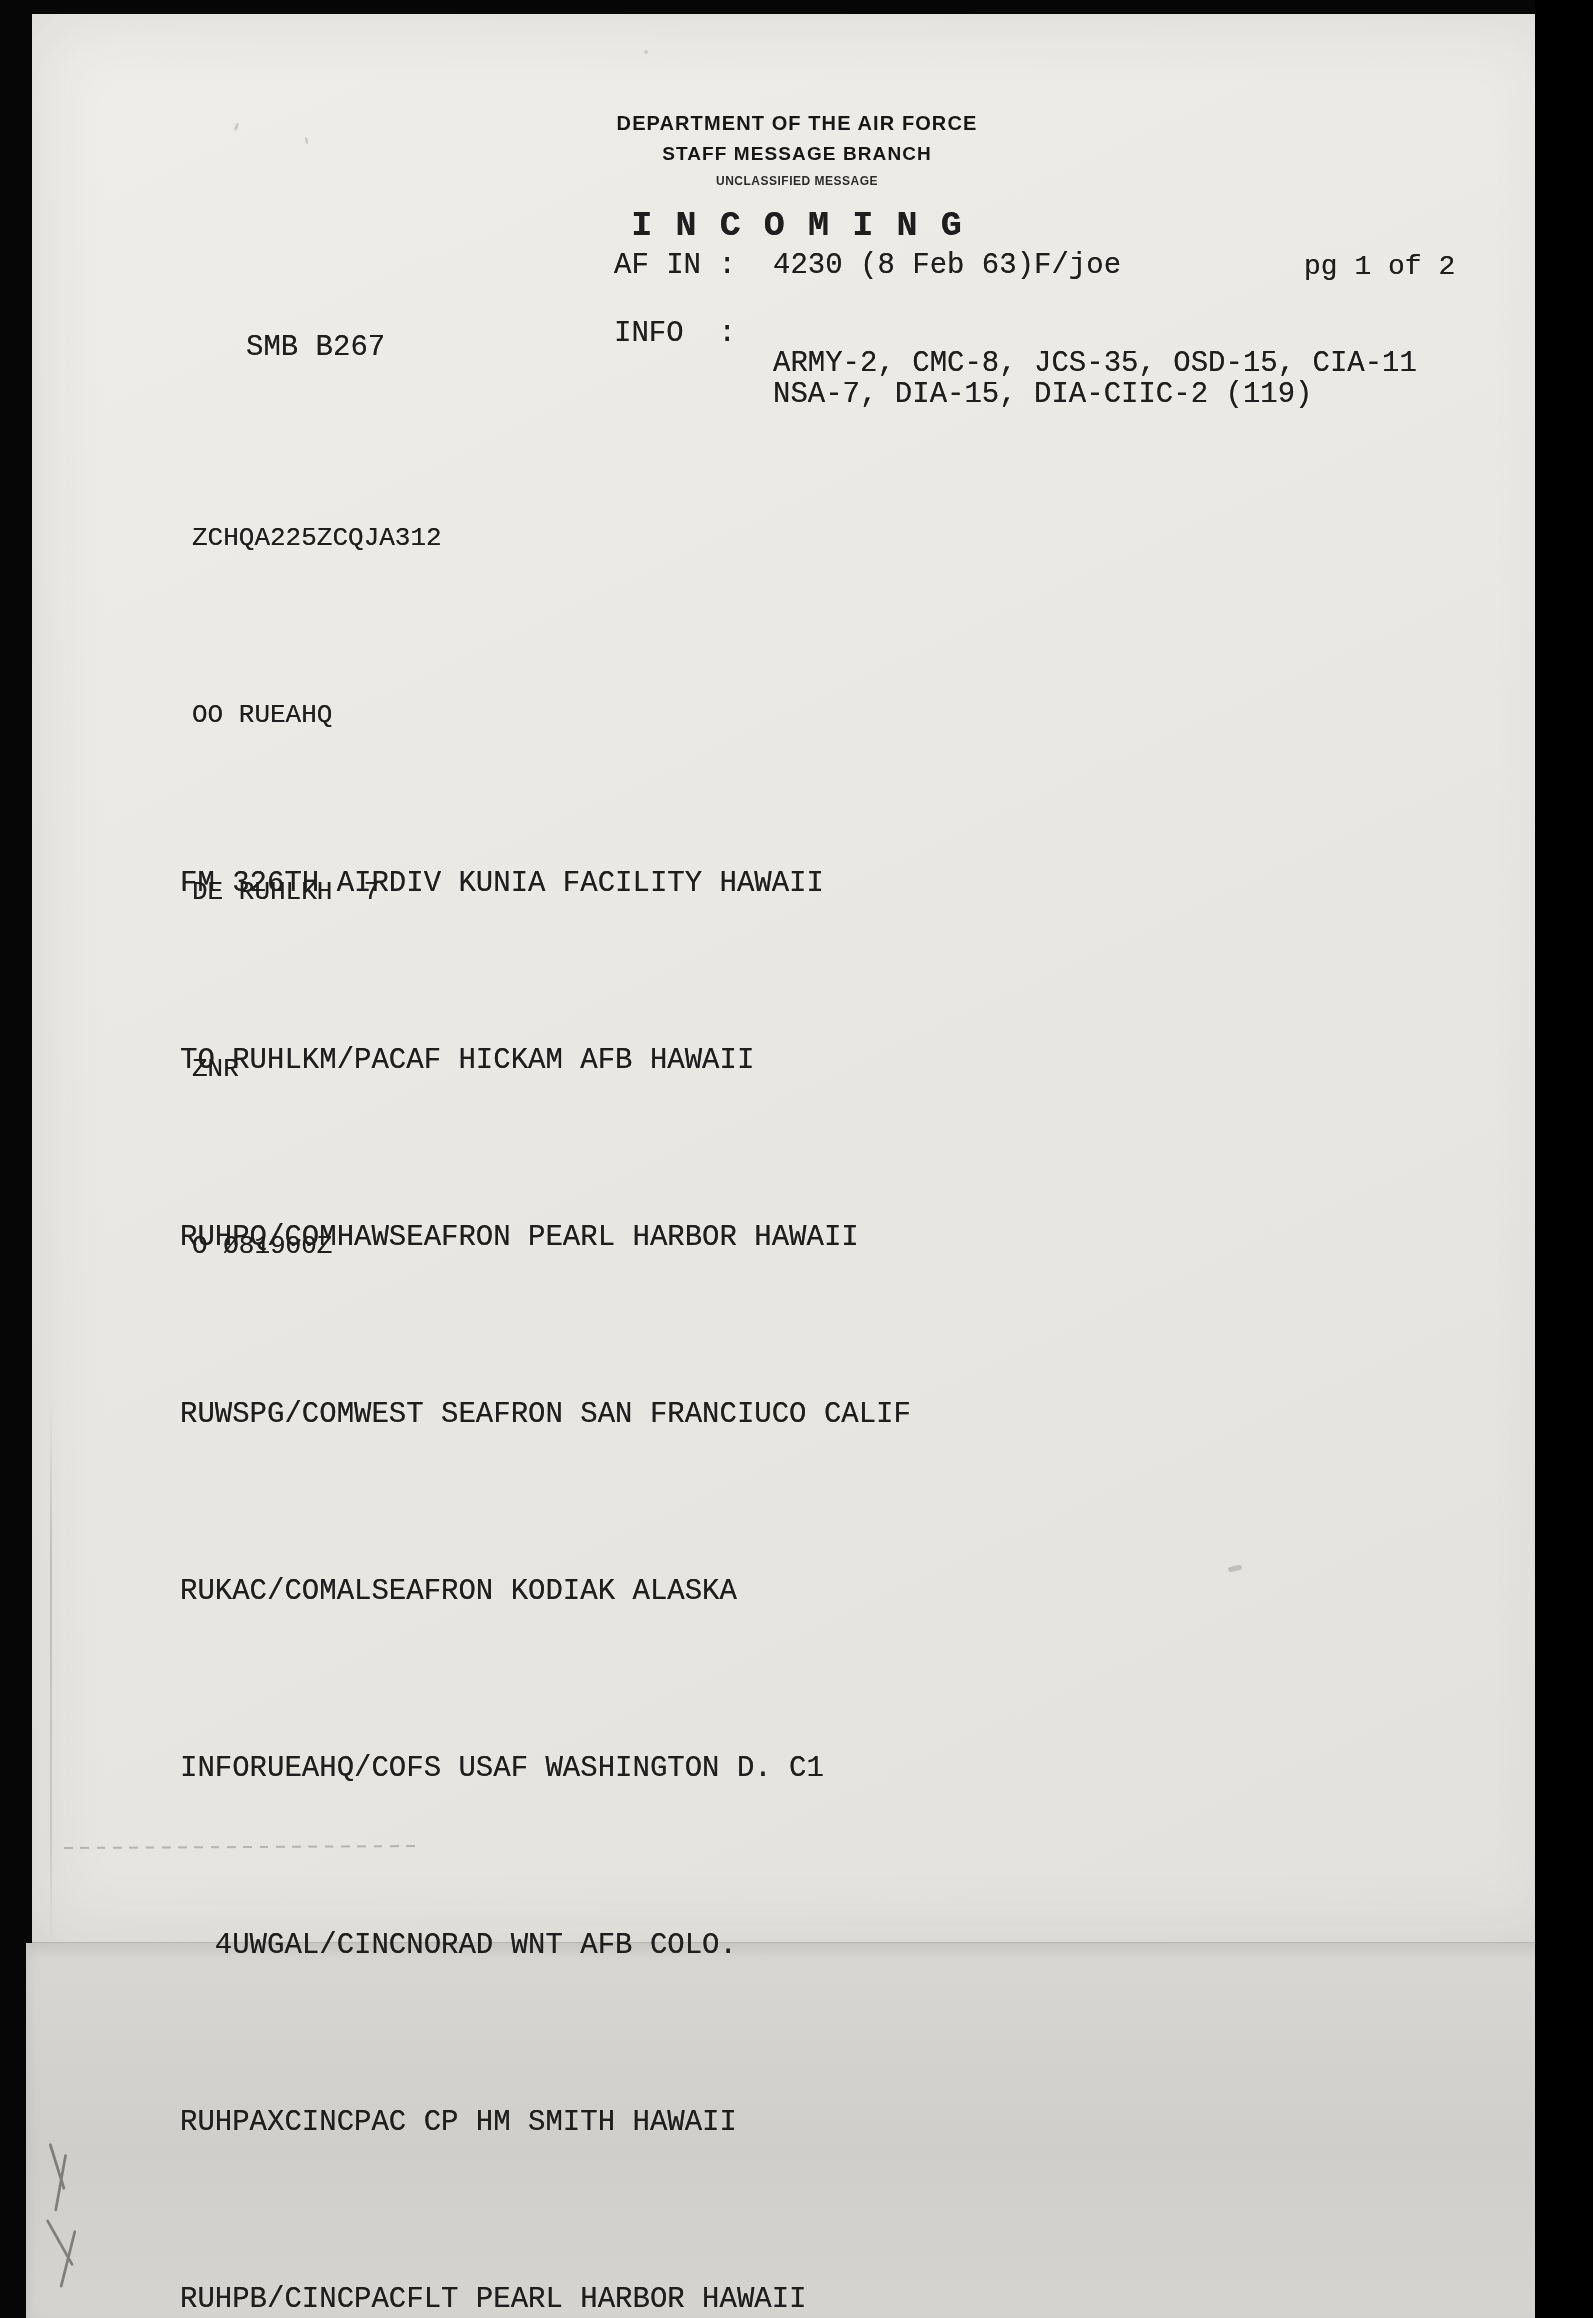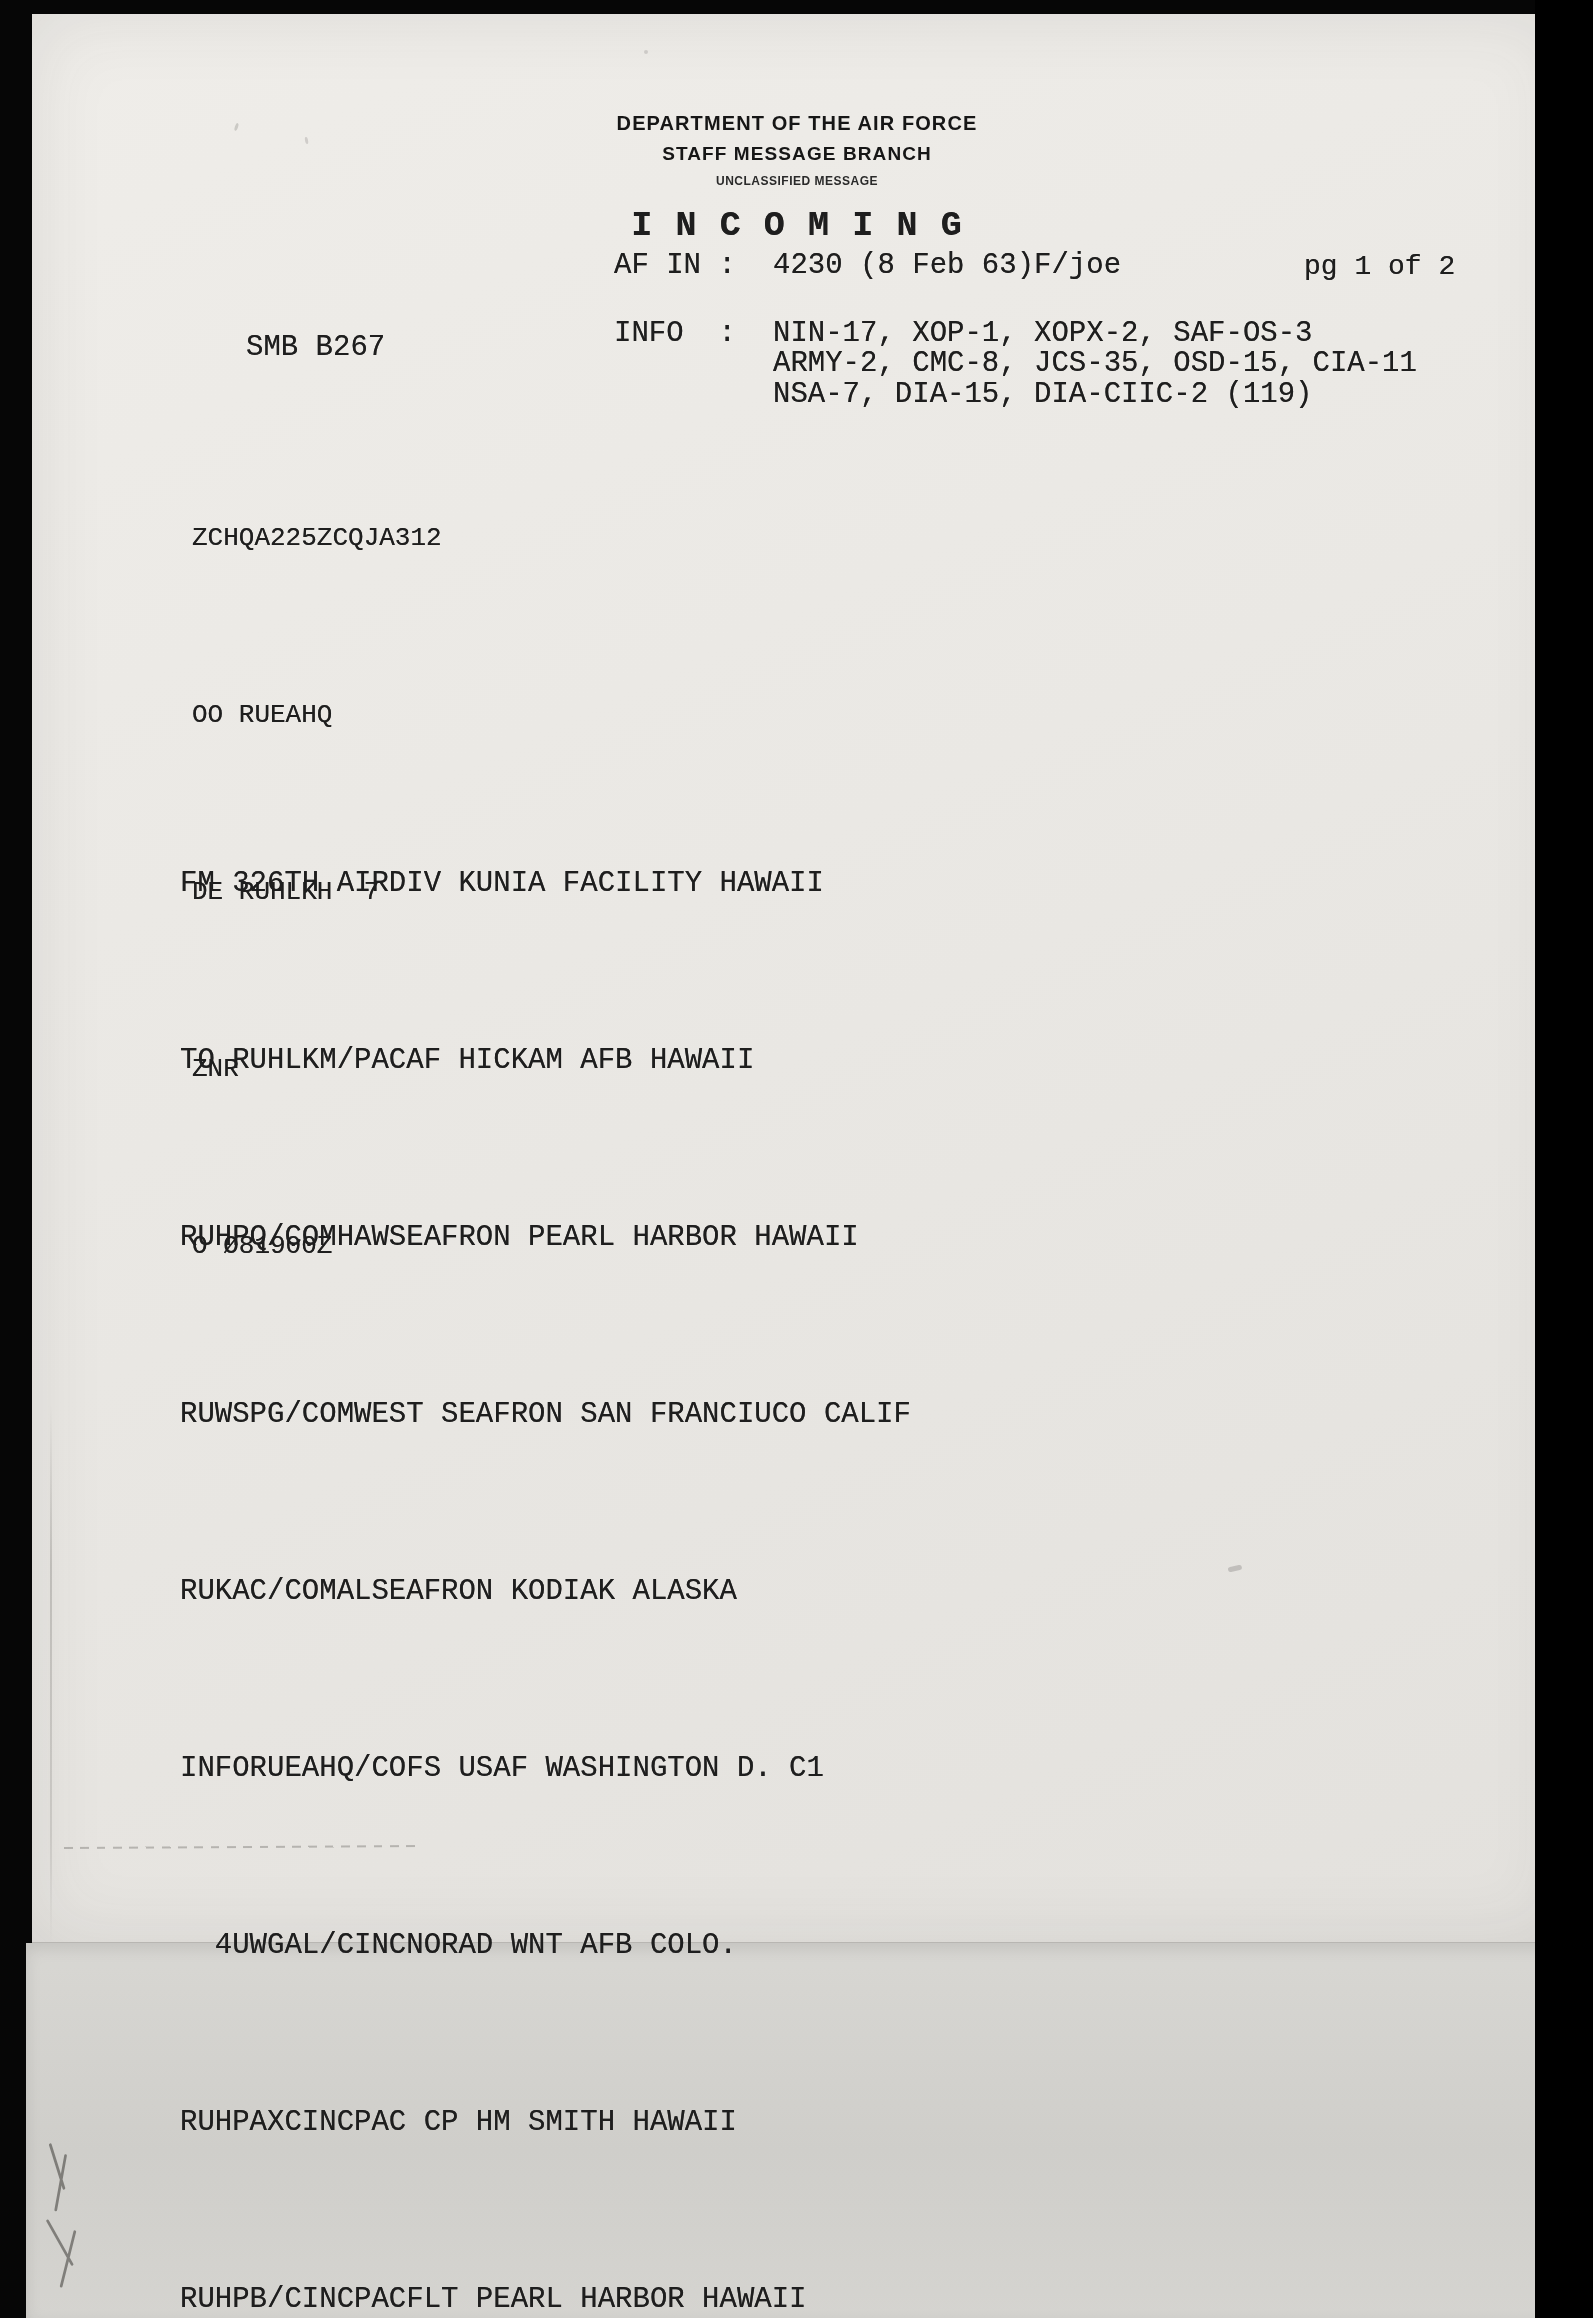--- a/index.html
+++ b/index.html
@@ -72,21 +72,20 @@
   <div class="sans center dept">DEPARTMENT OF THE AIR FORCE</div>
   <div class="sans center classif">UNCLASSIFIED MESSAGE</div>
   <div class="sans center branch">STAFF MESSAGE BRANCH</div>
   <div class="mono center incoming">I N C O M I N G</div>
 
   <div class="mono af-label">AF IN :</div>
   <div class="mono af-value">4230 (8 Feb 63)F/joe</div>
   <div class="mono pg">pg 1 of 2</div>
 
   <div class="mono info-label">INFO  :</div>
-  <div class="mono info-line0">NIN-17, XOP-1, XOPX-2, SAF-OS-3</div>
   <div class="mono info-line1">ARMY-2, CMC-8, JCS-35, OSD-15, CIA-11</div>
   <div class="mono info-line2">NSA-7, DIA-15, DIA-CIIC-2 (119)</div>
 
   <div class="mono smb">SMB B267</div>
 
   <div class="mono routing-block">
     <div>ZCHQA225ZCQJA312</div>
     <div>OO RUEAHQ</div>
     <div>DE RUHLKH  7</div>
     <div>ZNR</div>

